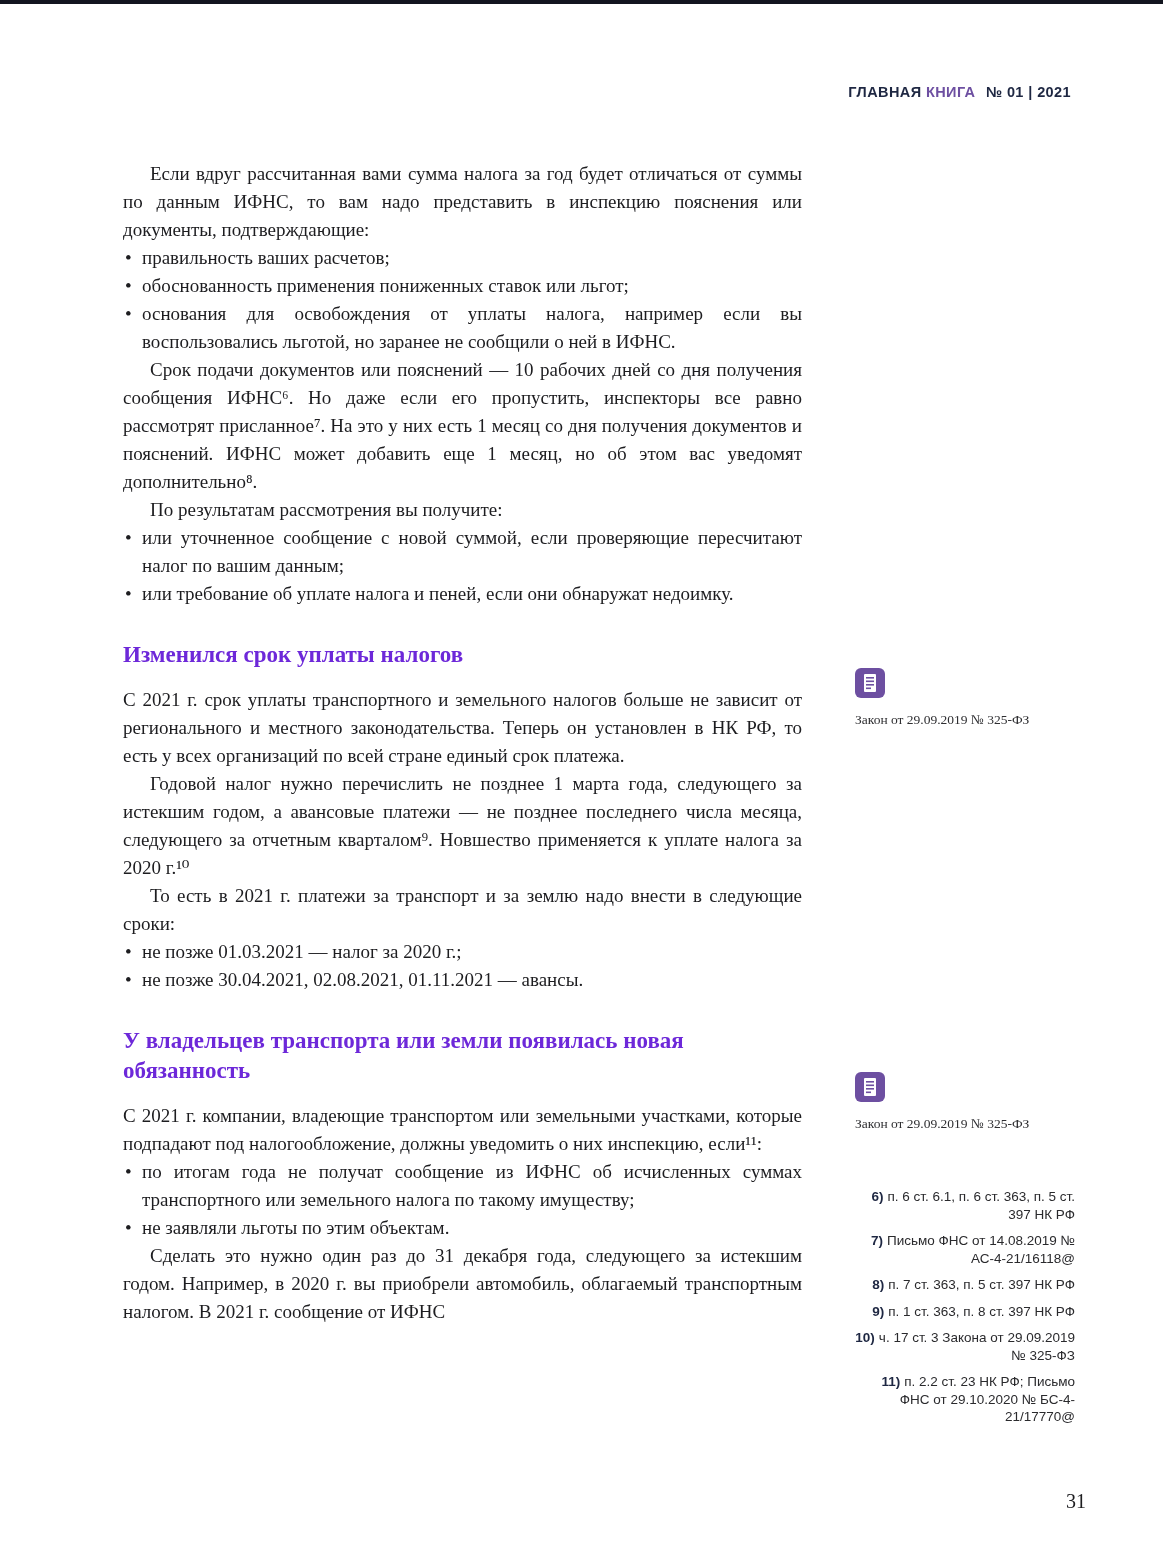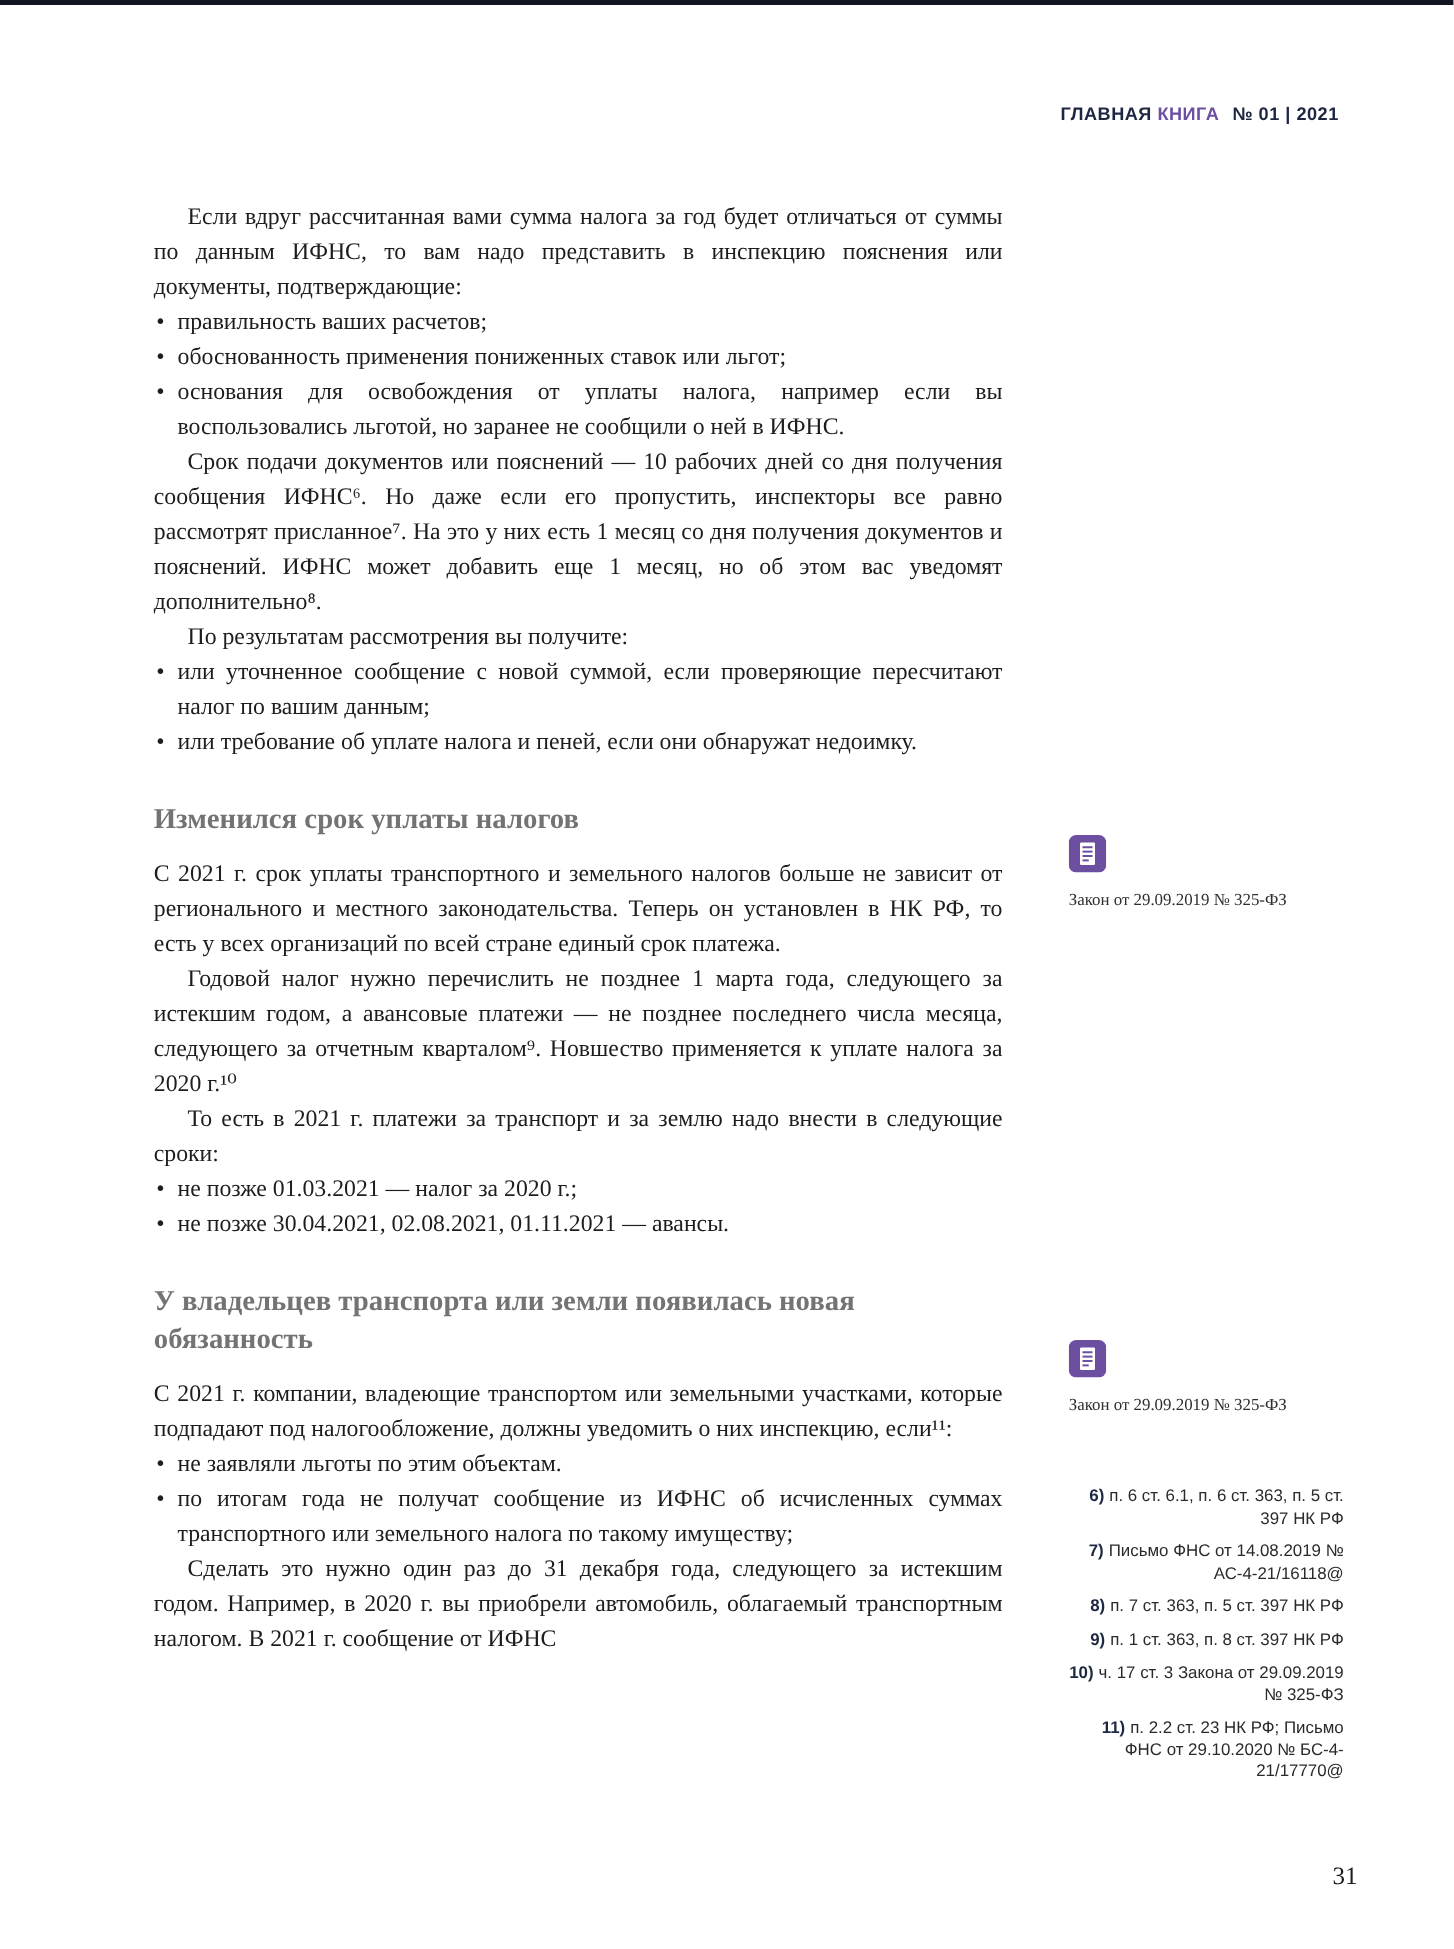--- a/index.html
+++ b/index.html
@@ -28,21 +28,21 @@
     position:absolute; left:123px; top:160px; width:679px;
     font-size:19px; line-height:28px; text-align:justify;
   }
   .main-col p { margin:0; }
   .main-col p.indent { text-indent:27px; }
   ul.bullets { margin:0; padding:0; list-style:none; }
   ul.bullets li { position:relative; padding-left:19px; text-align:justify; }
   ul.bullets li::before { content:"•"; position:absolute; left:2px; }
   h2.section-heading {
     font-size:23px; line-height:30px; font-weight:bold;
-    color:#737373; margin:32px 0 16px 0; text-align:left;
+    color:#6d28d9; margin:32px 0 16px 0; text-align:left;
   }
 
   .note {
     position:absolute; left:855px; width:218px;
     font-family:Liberation Serif, serif;
   }
   .note .doc-icon { display:block; margin-bottom:13px; }
   .note .note-label { font-size:13.5px; line-height:17.5px; color:#2e2e31; }
 
   .footnotes {
@@ -89,22 +89,22 @@
     <p class="indent">Годовой налог нужно перечислить не позднее 1 марта года, следующего за истекшим годом, а авансовые платежи — не позднее последнего числа месяца, следующего за отчетным кварталом⁹. Новшество применяется к уплате налога за 2020 г.¹⁰</p>
     <p class="indent">То есть в 2021 г. платежи за транспорт и за землю надо внести в следующие сроки:</p>
     <ul class="bullets">
       <li>не позже 01.03.2021 — налог за 2020 г.;</li>
       <li>не позже 30.04.2021, 02.08.2021, 01.11.2021 — авансы.</li>
     </ul>
 
     <h2 class="section-heading">У владельцев транспорта или земли появилась новая обязанность</h2>
     <p>С 2021 г. компании, владеющие транспортом или земельными участками, которые подпадают под налогообложение, должны уведомить о них инспекцию, если¹¹:</p>
     <ul class="bullets">
+      <li>по итогам года не получат сообщение из ИФНС об исчисленных суммах транспортного или земельного налога по такому имуществу;</li>
       <li>не заявляли льготы по этим объектам.</li>
-      <li>по итогам года не получат сообщение из ИФНС об исчисленных суммах транспортного или земельного налога по такому имуществу;</li>
     </ul>
     <p class="indent">Сделать это нужно один раз до 31 декабря года, следующего за истекшим годом. Например, в 2020 г. вы приобрели автомобиль, облагаемый транспортным налогом. В 2021 г. сообщение от ИФНС</p>
   </main>
 
   <aside class="note" style="top:668px">
     <svg class="doc-icon" width="30" height="30" viewBox="0 0 30 30">
       <rect width="30" height="30" rx="6" fill="#6d4fa1"></rect>
       <rect x="9" y="6" width="12" height="18" rx="1" fill="#ffffff"></rect>
       <rect x="11" y="9" width="8" height="1.6" fill="#6d4fa1"></rect>
       <rect x="11" y="12.5" width="8" height="1.6" fill="#6d4fa1"></rect>

